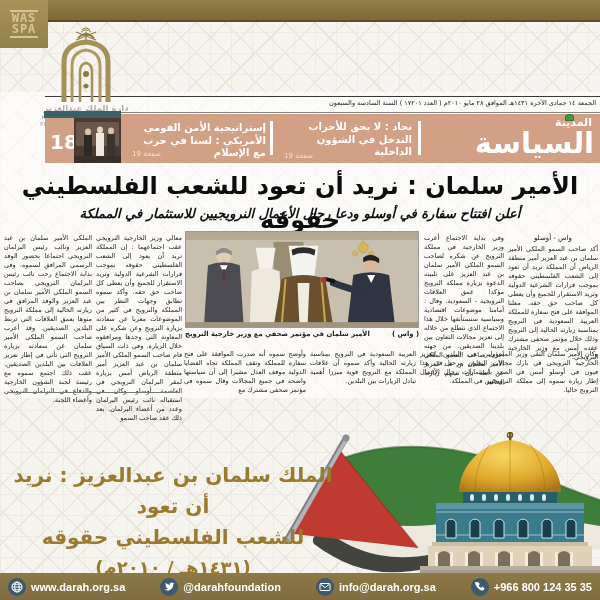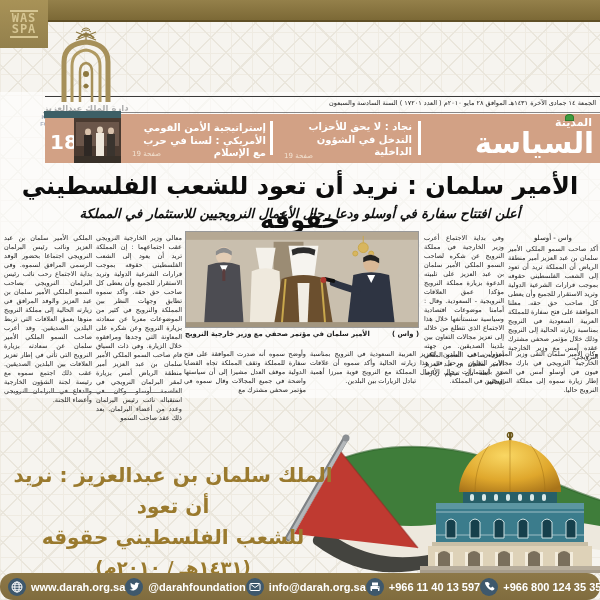--- a/index.html
+++ b/index.html
@@ -48,21 +48,21 @@
   .caption-row{left:185px;top:330px;width:234px;font-size:6.8px;font-weight:bold;color:#222;direction:rtl;display:flex;justify-content:space-between;z-index:3;}
   .endrule{left:8px;top:392px;width:172px;height:1px;background:#777;}
   
   .banner-caption{left:8px;top:460px;width:330px;text-align:center;color:#9a7a2e;font-weight:bold;direction:rtl;z-index:4;}
   .bc1{font-size:20px;line-height:31px;}
   .bc2{font-size:20px;line-height:31px;}
   .bc3{font-size:18px;line-height:30px;}
   .flag-svg{left:268px;top:430px;width:332px;height:167px;z-index:2;}
   .dome-svg{left:420px;top:432px;width:180px;height:141px;z-index:3;}
   
-  .footer{left:0;top:573px;width:600px;height:27px;background:linear-gradient(#8d7848,#806c3e);display:flex;align-items:center;justify-content:space-between;padding:0 8px;z-index:8;border-radius:13px;}
+  .footer{left:0;top:573px;width:600px;height:27px;background:linear-gradient(#8d7848,#806c3e);display:flex;align-items:center;justify-content:space-between;padding:0 8px;z-index:8;}
   .f-item{display:flex;align-items:center;gap:5px;}
   .f-ic{width:18px;height:18px;border-radius:50%;background:#3e586c;display:flex;align-items:center;justify-content:center;flex:0 0 auto;}
   .f-label{color:#fff;font-family:"Liberation Sans",sans-serif;font-size:11px;font-weight:bold;white-space:nowrap;}
 </style>
 </head>
 <body>
 
 <div class="stage">
 
   <div class="abs topbar"></div>
@@ -288,33 +288,20 @@
       <span class="f-ic">
         <svg width="12" height="12" viewBox="0 0 12 12">
             <rect x="1" y="2.5" width="10" height="7" rx="1" fill="none" stroke="#fff" stroke-width="1"></rect>
             <path d="M1.5 3.2 L6 6.5 L10.5 3.2" fill="none" stroke="#fff" stroke-width="1"></path>
           </svg>
       </span>
       <span class="f-label">info@darah.org.sa</span>
     </div>
     <div class="f-item">
       <span class="f-ic">
-        <svg width="12" height="12" viewBox="0 0 12 12">
-            <g fill="#fff">
-              <rect x="3" y="1.5" width="6" height="3"></rect>
-              <rect x="1.5" y="5" width="9" height="5" rx="0.8"></rect>
-              <rect x="3" y="8" width="6" height="2.5" fill="#3e586c"></rect>
-              <circle cx="9.3" cy="6.2" r="0.6" fill="#3e586c"></circle>
-            </g>
-          </svg>
-      </span>
-      <span class="f-label">+966 11 40 13 597</span>
-    </div>
-    <div class="f-item">
-      <span class="f-ic">
         <svg width="11" height="11" viewBox="0 0 12 12">
             <path fill="#fff" d="M3.4 1.3c.3-.3.8-.3 1.1 0l1.5 1.5c.3.3.3.8 0 1.1l-.9.9c.5 1.1 1.5 2.1 2.6 2.6l.9-.9c.3-.3.8-.3 1.1 0l1.5 1.5c.3.3.3.8 0 1.1l-.8.8c-.5.5-1.3.7-2 .4-1.6-.6-3.1-1.6-4.3-2.8C2.9 6.3 1.9 4.8 1.3 3.2c-.3-.7-.1-1.5.4-2z"></path>
           </svg>
       </span>
       <span class="f-label">+966 800 124 35 35</span>
     </div>
   </div>
 
 </div>
 

